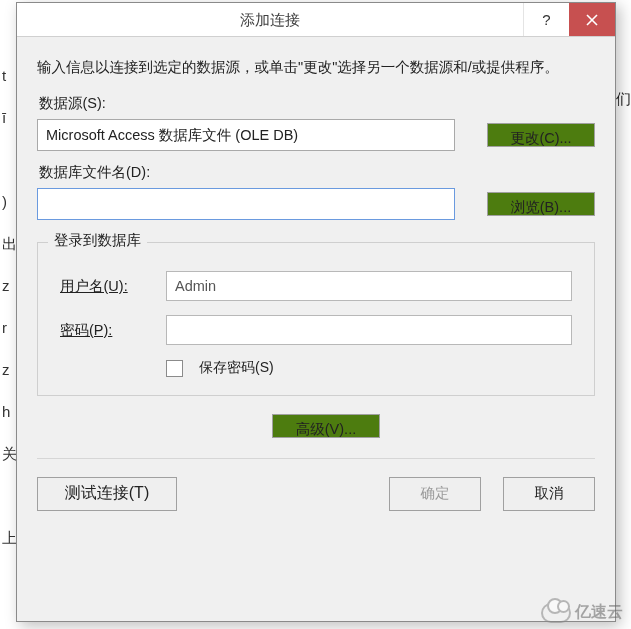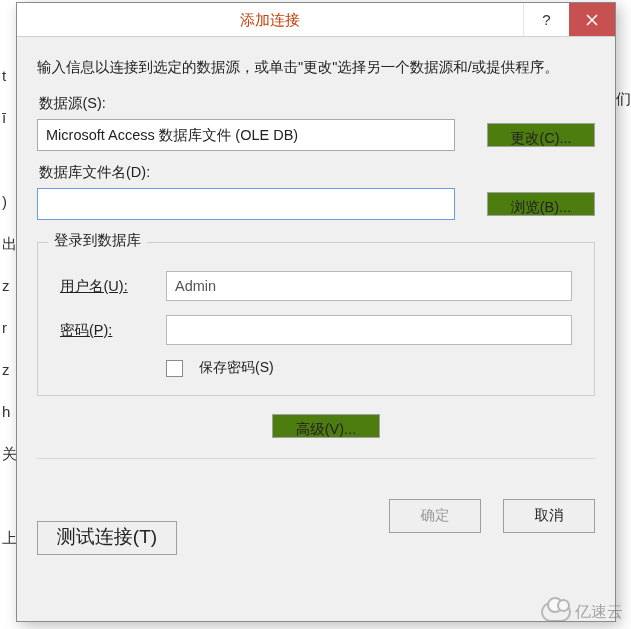--- a/index.html
+++ b/index.html
@@ -4,21 +4,21 @@
 <style>
   * { box-sizing: border-box; }
   html,body { margin:0; padding:0; font-family:"Microsoft YaHei","Segoe UI",Tahoma,sans-serif; font-size:14px; color:#222; background:#fff; }
   .stage { width:631px; height:629px; position:relative; background:#fff; overflow:hidden; }
   .bg-hint { position:absolute; left:2px; top:55px; width:10px; height:560px; color:#333; font-size:15px; line-height:42px; }
   .bg-hint span { display:block; }
   .bg-right { position:absolute; right:0; top:90px; font-size:15px; color:#222; }
 
   .dialog { position:absolute; left:16px; top:2px; width:600px; height:620px; background:#f0f0f0; border:1px solid #8a8a8a; box-shadow:4px 4px 14px rgba(0,0,0,0.25); }
   .titlebar { height:34px; background:#fff; display:flex; align-items:stretch; border-bottom:1px solid #d0d0d0; }
-  .titlebar .title { flex:1; text-align:center; font-size:15px; line-height:34px; color:#c2410c; }
+  .titlebar .title { flex:1; text-align:center; font-size:15px; line-height:34px; color:#404040; }
   .titlebar .btn { width:46px; display:flex; align-items:center; justify-content:center; font-size:15px; cursor:default; }
   .titlebar .help { background:#fff; color:#333; border-left:1px solid #e4e4e4; }
   .titlebar .close { background:#c75050; color:#fff; }
   .titlebar .close svg { width:12px; height:12px; }
 
   .body { padding:18px 20px 16px 20px; }
   .intro { font-size:14.5px; line-height:1.75; margin-bottom:14px; }
   .label { font-size:14.5px; margin:6px 0 6px 2px; }
 
   .row { display:flex; align-items:center; gap:12px; margin-bottom:8px; }
@@ -34,25 +34,25 @@
   .form-input { flex:1; height:30px; border:1px solid #b8b8b8; background:#fff; padding:3px 8px; font-size:14.5px; outline:none; }
   .form-input.ro { color:#555; }
 
   .check-row { display:flex; align-items:center; margin-left:106px; margin-top:2px; gap:16px; }
   .checkbox { width:17px; height:17px; border:1px solid #8b8b8b; background:#fff; }
 
   .adv-row { display:flex; justify-content:center; margin-top:18px; }
 
   .footer { border-top:1px solid #d6d6d6; margin-top:20px; padding-top:18px; display:flex; align-items:center; }
   .footer .push { flex:1; }
-  .wide-btn { width:140px; height:34px; background:#efefef; border:1px solid #a0a0a0; font-size:19px; text-align:center; line-height:30px;margin-top:44px; }
+  .wide-btn { width:140px; height:34px; background:#efefef; border:1px solid #a0a0a0; font-size:16px; text-align:center; line-height:30px; }
   .std-btn { width:92px; height:34px; background:#efefef; border:1px solid #a0a0a0; font-size:14.5px; text-align:center; line-height:30px; margin-left:22px; }
   .std-btn.disabled { color:#9a9a9a; }
 
-  .watermark { position:absolute; right:8px; bottom:6px; display:flex; align-items:flex-start; gap:4px; opacity:0.55; font-size:16px; color:#666; }
+  .watermark { position:absolute; right:8px; bottom:6px; display:flex; align-items:flex-end; gap:4px; opacity:0.55; font-size:16px; color:#666;font-weight:bold; }
   .watermark .cloud { width:30px; height:20px; border:2px solid #888; border-radius:12px; position:relative; }
   .watermark .cloud::before { content:""; position:absolute; width:12px; height:12px; border:2px solid #888; border-radius:50%; top:-7px; left:4px; background:#fff; }
   .watermark .cloud::after { content:""; position:absolute; width:9px; height:9px; border:2px solid #888; border-radius:50%; top:-5px; left:14px; background:#fff; }
 </style>
 </head>
 <body>
 
 <div class="stage">
   <div class="bg-hint">
     <span>t</span>

